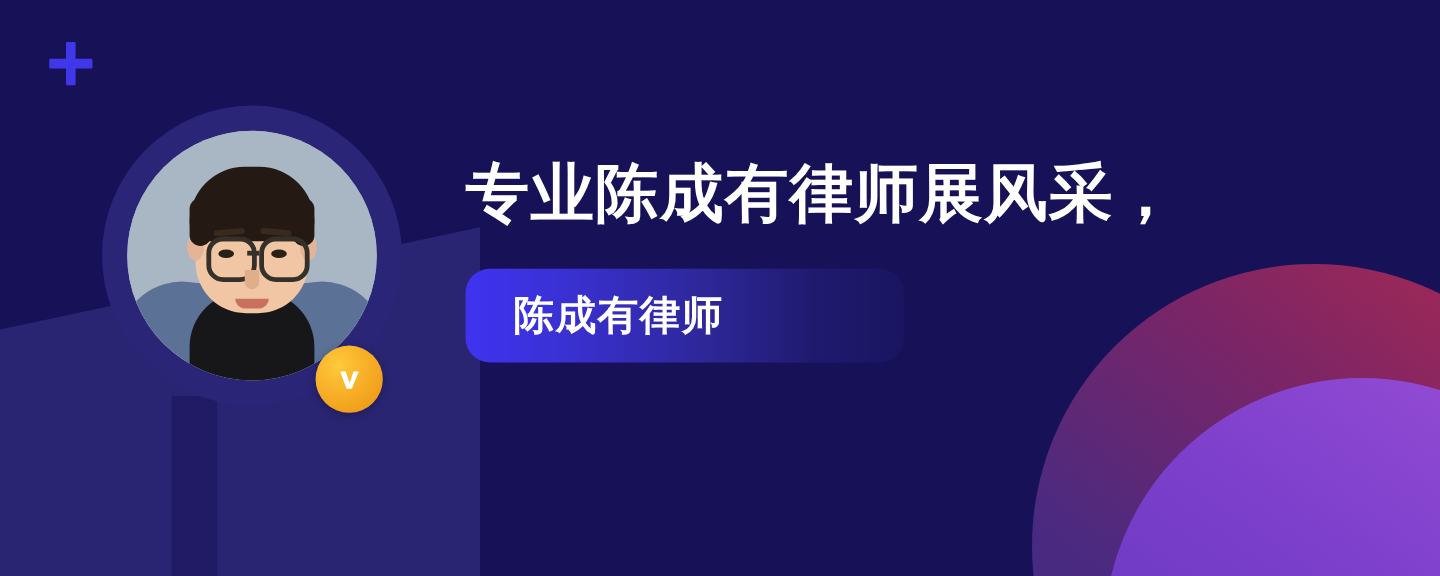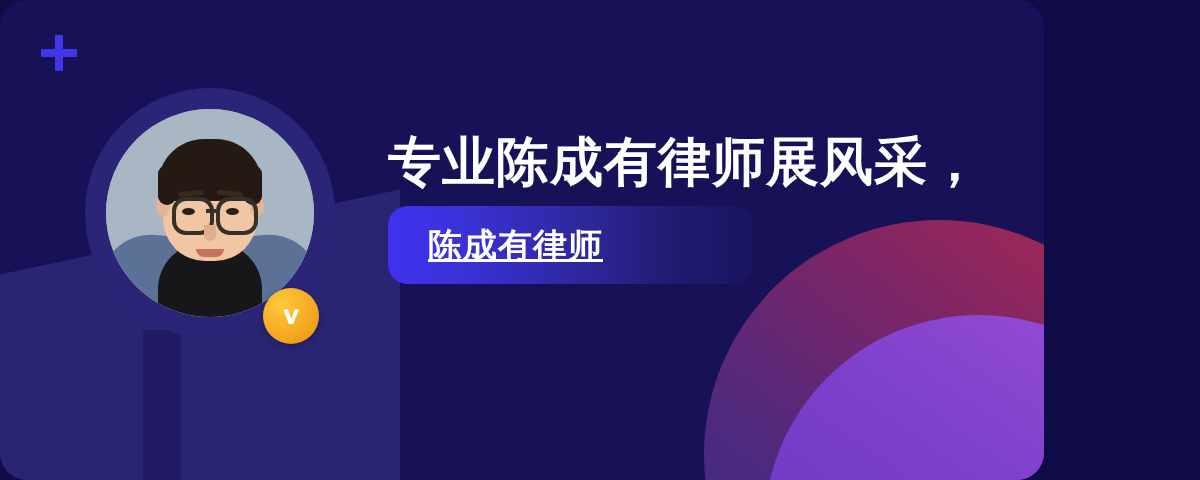--- a/index.html
+++ b/index.html
@@ -6,25 +6,24 @@
     margin: 0;
     padding: 0;
     background: #0f0c47;
   }
   body {
     font-family: "Liberation Sans", "DejaVu Sans", sans-serif;
   }
 
   .banner {
     position: relative;
-    width: 1044px;
+    width: 1200px;
     height: 480px;
     overflow: hidden;
     background: #171258;
-    border-radius: 27px;
   }
 
   
   .bg-base {
     position: absolute;
     inset: 0;
     background: #171258;
   }
 
   
@@ -195,33 +194,32 @@
     font-weight: bold;
     line-height: 76px;
     letter-spacing: 1px;
     white-space: nowrap;
   }
   .headline-line { display: block; }
 
   .cta-button {
     display: inline-flex;
     align-items: center;
-    margin-top: 6px;
+    margin-top: 24px;
     padding: 22px 150px 22px 40px;
     border: none;
     border-radius: 20px;
     background: linear-gradient(to right, #3f33f0 0%, #3a31d4 22%, #2d2798 55%, #1f1a6e 80%, #1a1560 100%);
     color: #ffffff;
     font-family: "Liberation Sans", "DejaVu Sans", sans-serif;
     font-size: 34px;
     font-weight: bold;
     letter-spacing: 1px;
     cursor: pointer;
     line-height: 1;
-    text-decoration: underline;
   }
 </style>
 </head>
 <body>
 
 <div class="banner">
 
   <div class="bg-base"></div>
 
   <div class="deco-wedge-left"></div>

